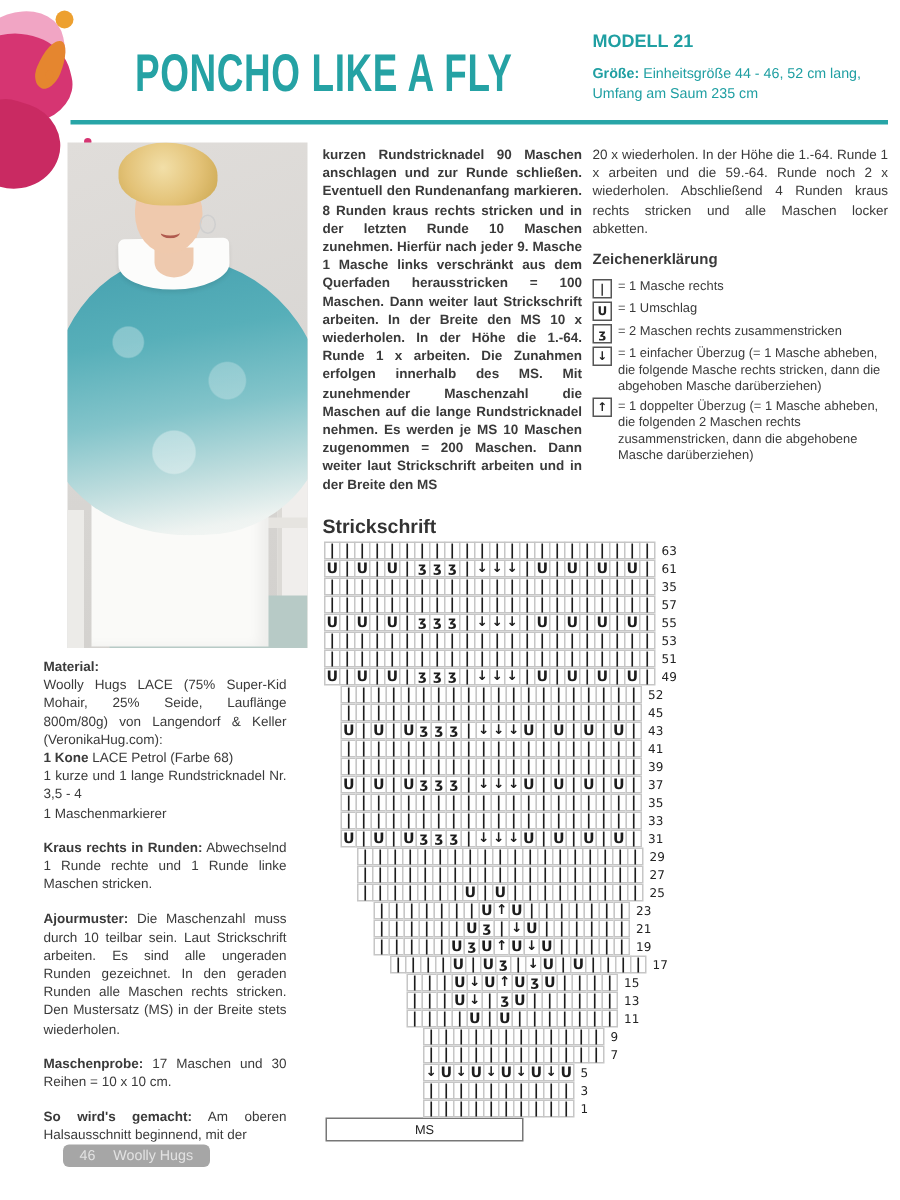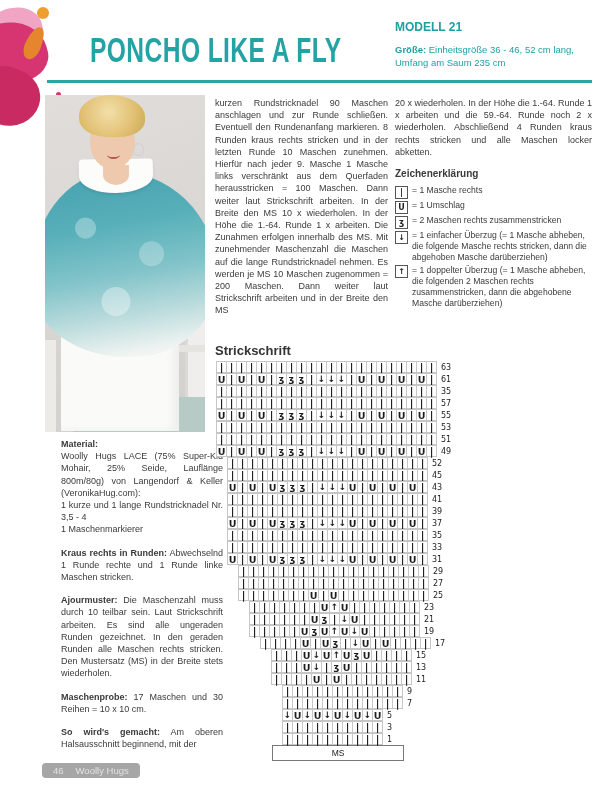--- a/index.html
+++ b/index.html
@@ -47,41 +47,41 @@
   .neck{left:56px;top:58px;width:30px;height:18px;background:#eac3a4;}
   .face{left:45px;top:20px;width:45px;height:54px;background:#efc9ad;border-radius:48% 52% 50% 50%;}
   .mouth{left:62px;top:56px;width:13px;height:6px;border-bottom:2.5px solid #b05a4e;border-radius:0 0 50% 50%;}
   .hair{left:34px;top:0px;width:66px;height:42px;background:radial-gradient(circle at 45% 40%,#f2dfa8 0%,#e3c277 55%,#caa64e 100%);border-radius:55% 60% 45% 50%;}
   .earring{left:88px;top:48px;width:9px;height:11px;border:1.5px solid #cfcfcf;border-radius:50%;background:transparent;}
   
   .col{position:absolute;font-size:9px;line-height:12.2px;text-align:justify;}
   .col p{margin:0 0 0 0;}
   .col .gap{margin-bottom:11px;}
   .b{font-weight:bold;}
-  .col-left{left:61px;top:438px;width:162px;}
-  .col-mid{left:215px;top:97px;width:173px;}
+  .col-left{left:29px;top:438px;width:162px;}
+  .col-mid{left:215px;top:97px;width:173px;font-weight:bold;}
   .col-right{left:395px;top:97px;width:197px;}
   .strick-heading{position:absolute;left:215px;top:343px;font-size:13px;font-weight:bold;color:#333;}
   
   .legend-heading{font-size:10px;font-weight:bold;margin:10px 0 5px 0;text-align:left;}
   .legend-item{display:flex;gap:4px;margin-bottom:1.5px;font-size:8.6px;line-height:11px;text-align:left;}
   .legend-sym{flex:0 0 auto;width:11px;height:11px;border:1.2px solid #555;display:flex;align-items:center;justify-content:center;
               font-family:"DejaVu Sans",sans-serif;font-weight:bold;font-size:8px;color:#222;margin-top:.5px;}
   .legend-txt{flex:1;}
   
   .chart{position:absolute;left:217px;top:362px;}
   .chart-row{display:flex;height:12px;}
   .cells{display:flex;}
   .cell{box-sizing:border-box;width:11px;height:12px;border:1px solid #c6c6c6;margin-left:-1px;margin-top:-1px;
         display:flex;align-items:center;justify-content:center;background:#fff;
         font-family:"DejaVu Sans",sans-serif;font-weight:bold;font-size:9px;color:#1c1c1c;}
   .cell.sym-o{font-size:9.5px;}
   .cell.sym-k{font-size:10px;}
   .rownum{font-family:"DejaVu Sans",sans-serif;font-size:8px;color:#222;margin-left:4px;line-height:11px;}
-  .ms-box{box-sizing:border-box;margin-left:55px;margin-top:-1px;width:132px;height:16px;border:1px solid #777;background:#fff;
+  .ms-box{box-sizing:border-box;margin-top:-1px;width:132px;height:16px;border:1px solid #777;background:#fff;
           display:flex;align-items:center;justify-content:center;font-size:8.5px;color:#222;}
   
   .page-pill{position:absolute;left:42px;top:763px;background:#a6a6a6;border-radius:4px;padding:2px 11px;
              color:#e2e2e2;font-size:9.5px;display:flex;gap:12px;align-items:center;}
   .watermark{position:absolute;right:3px;top:772px;font-family:"DejaVu Sans",sans-serif;font-weight:bold;
              font-size:13.5px;color:#c9c9c9;letter-spacing:.5px;}
 </style>
 </head>
 <body>
 
@@ -96,21 +96,21 @@
     <div class="dot-orange-small"></div>
     <div class="dot-pink-1"></div>
     <div class="dot-pink-2"></div>
   </div>
 
   <h1 class="title">PONCHO LIKE A FLY</h1>
   <div class="rule"></div>
 
   <div class="model-block">
     <div class="model-label">MODELL 21</div>
-    <p class="size-info"><span class="b">Größe:</span> <span>Einheitsgröße 36 - 46, 52 cm lang, Umfang am Saum 235 cm</span></p>
+    <p class="size-info"><span class="b">Größe:</span> <span>Einheitsgröße 44 - 46, 52 cm lang, Umfang am Saum 235 cm</span></p>
   </div>
 
   <div class="photo">
     <div class="ladder-right"></div>
     <div class="ladder-rung1"></div>
     <div class="ladder-rung2"></div>
     <div class="ladder-left"></div>
     <div class="pants"></div>
     <div class="shirt"></div>
     <div class="arm"></div>
@@ -121,20 +121,21 @@
     <div class="collar-v"></div>
     <div class="face"></div>
     <div class="mouth"></div>
     <div class="hair"></div>
     <div class="earring"></div>
   </div>
 
   <div class="col col-left">
     <p class="b">Material:</p>
     <p>Woolly Hugs LACE (75% Super-Kid Mohair, 25% Seide, Lauflänge 800m/80g) von Langendorf &amp; Keller (VeronikaHug.com):</p>
+    <p><span class="b">1 Kone</span><span> LACE Petrol (Farbe 68)</span></p>
     <p>1 kurze und 1 lange Rundstricknadel Nr. 3,5 - 4</p>
     <p class="gap">1 Maschenmarkierer</p>
     <p class="gap"><span class="b">Kraus rechts in Runden:</span><span> Abwechselnd 1 Runde rechte und 1 Runde linke Maschen stricken.</span></p>
     <p class="gap"><span class="b">Ajourmuster:</span><span> Die Maschenzahl muss durch 10 teilbar sein. Laut Strickschrift arbeiten. Es sind alle ungeraden Runden gezeichnet. In den geraden Runden alle Maschen rechts stricken. Den Mustersatz (MS) in der Breite stets wiederholen.</span></p>
     <p class="gap"><span class="b">Maschenprobe:</span><span> 17 Maschen und 30 Reihen = 10 x 10 cm.</span></p>
     <p><span class="b">So wird's gemacht:</span><span> Am oberen Halsausschnitt beginnend, mit der</span></p>
   </div>
 
   <div class="col col-mid">
     <p>kurzen Rundstricknadel 90 Maschen anschlagen und zur Runde schließen. Eventuell den Rundenanfang markieren. 8 Runden kraus rechts stricken und in der letzten Runde 10 Maschen zunehmen. Hierfür nach jeder 9. Masche 1 Masche links verschränkt aus dem Querfaden herausstricken = 100 Maschen. Dann weiter laut Strickschrift arbeiten. In der Breite den MS 10 x wiederholen. In der Höhe die 1.-64. Runde 1 x arbeiten. Die Zunahmen erfolgen innerhalb des MS. Mit zunehmender Maschenzahl die Maschen auf die lange Rundstricknadel nehmen. Es werden je MS 10 Maschen zugenommen = 200 Maschen. Dann weiter laut Strickschrift arbeiten und in der Breite den MS</p>

